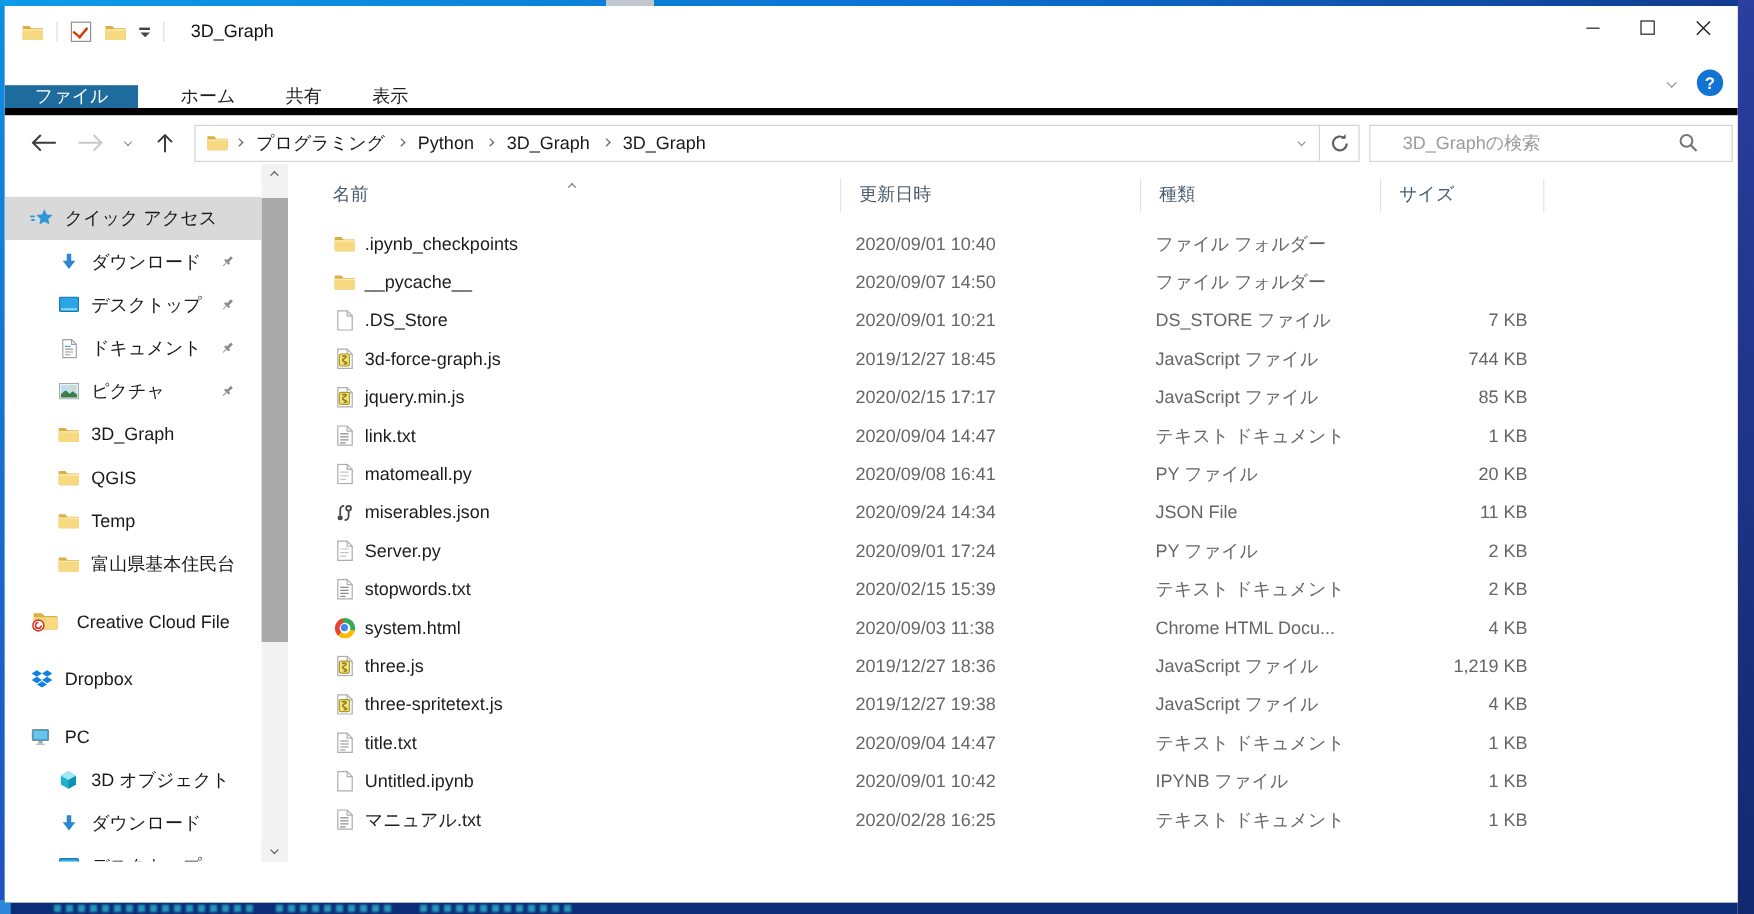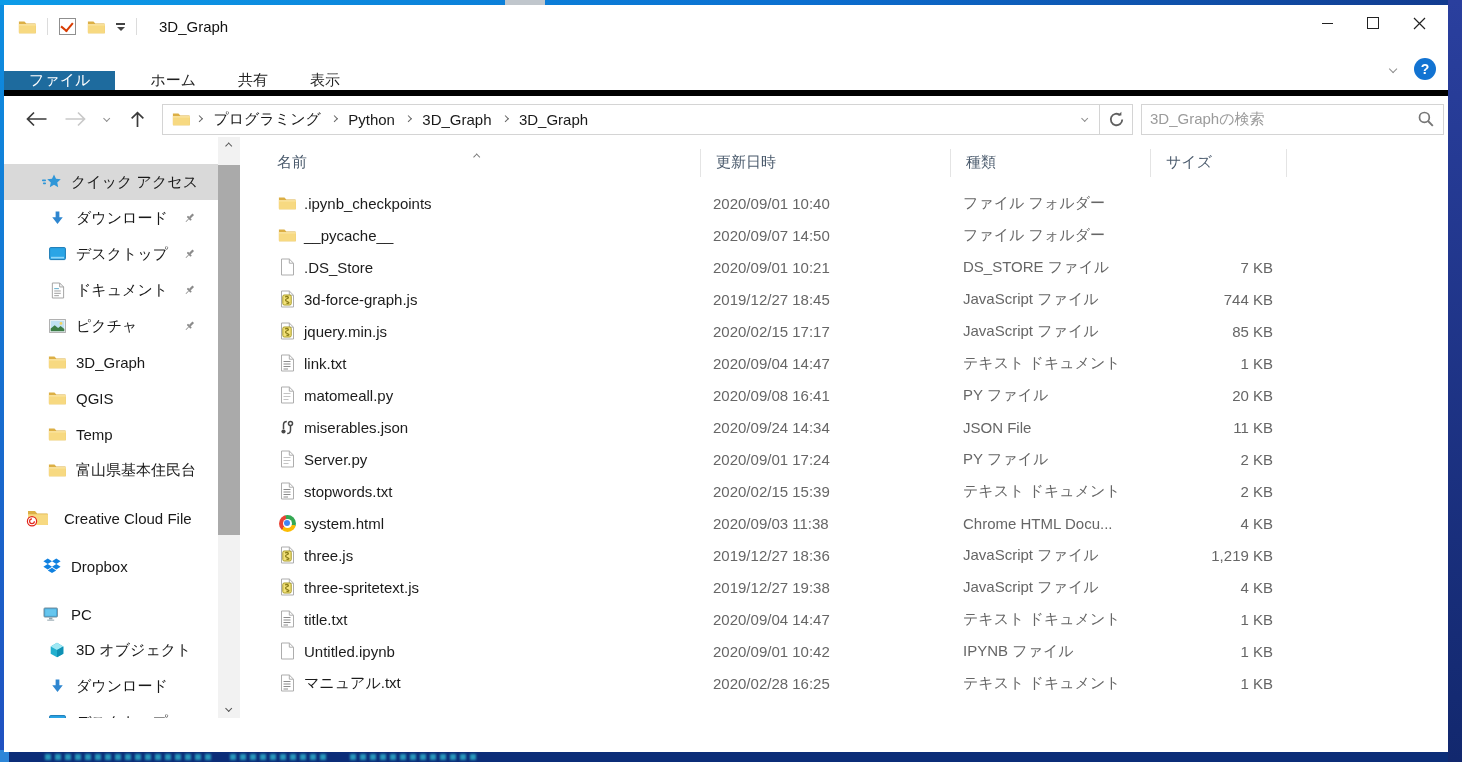--- a/index.html
+++ b/index.html
@@ -62,28 +62,28 @@
   .nb-back{width:38px}.nb-fwd{width:38px}.nb-chev{width:26px}.nb-up{width:34px}
   .addr{height:31px;box-sizing:border-box;border:1px solid #d4d4d4;display:flex;align-items:center;
     width:971px;margin-left:8px;background:#fff}
   .addr .ficn{padding:0 5px 0 9px}
   .crumb{padding:0 9px;font-size:15px;color:#191919;white-space:nowrap}
   .addr-right{margin-left:auto;display:flex;align-items:center;height:100%}
   .addr-chev{width:28px;display:flex;align-items:center;justify-content:center;height:100%}
   .addr-vline{width:1px;height:100%;background:#d4d4d4}
   .refresh-btn{width:32px;display:flex;align-items:center;justify-content:center;height:100%}
   .search{height:31px;box-sizing:border-box;border:1px solid #d4d4d4;width:303px;margin-left:8px;
-    display:flex;align-items:center;padding:0 8px;font-size:15px;color:#9b9b9b;background:#fff}
+    display:flex;align-items:center;padding:0 27px;font-size:15px;color:#9b9b9b;background:#fff}
   .search .ph{flex:1;white-space:nowrap;overflow:hidden}
 
   
   .content{position:absolute;left:0;top:132px;width:1444px;height:581px;display:flex}
   .sidebar{width:214px;height:100%;box-sizing:border-box;padding-top:27px;overflow:hidden}
   .side-item{height:36px;display:flex;align-items:center;font-size:15px;color:#191919;position:relative;box-sizing:border-box}
-  .side-item.root{padding-left:38px}
+  .side-item.root{padding-left:21px}
   .side-item.child{padding-left:43px}
   .side-item.cc{padding-left:18px}
   .side-item .icn{width:20px;margin-right:9px;flex:none;justify-content:center}
   .side-item.cc .icn{width:30px;margin-right:12px}
   .side-item .lbl{white-space:nowrap;overflow:hidden;flex:1}
   .side-item.selected{background:#d9d9d9}
   .side-item.gap{margin-top:12px}
   .pin{position:absolute;right:10px;top:50%;transform:translateY(-50%)}
 
   .sscroll{width:22px;height:100%;position:relative;background:#f2f2f2;flex:none}

